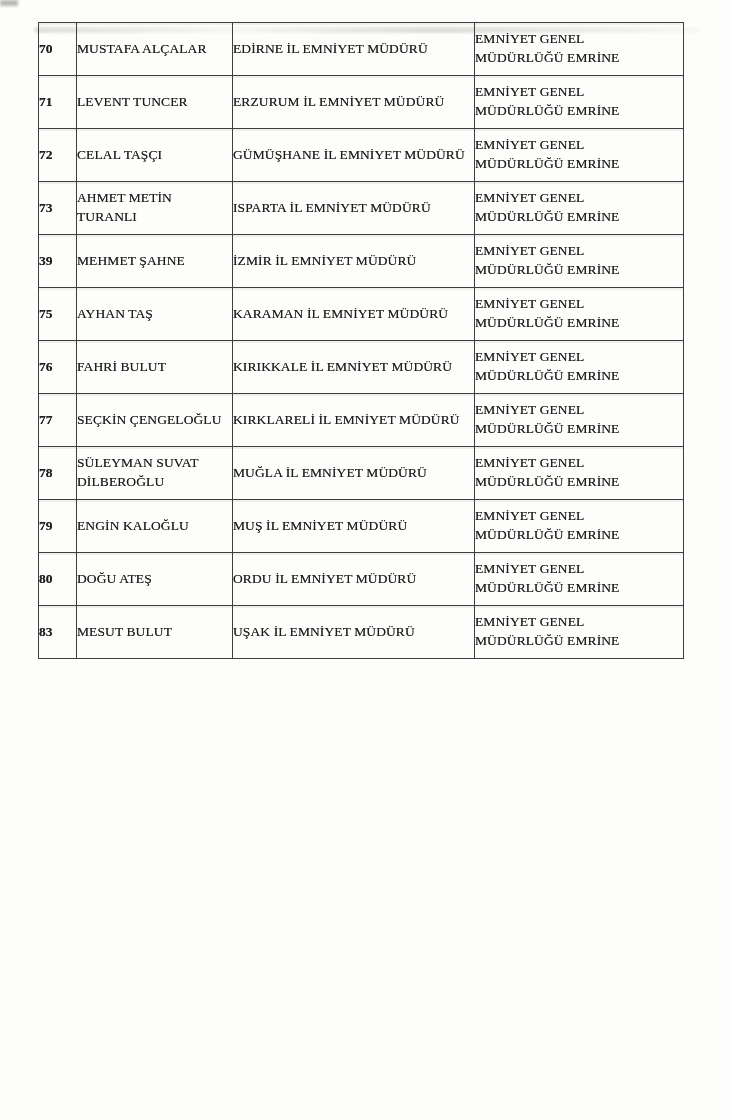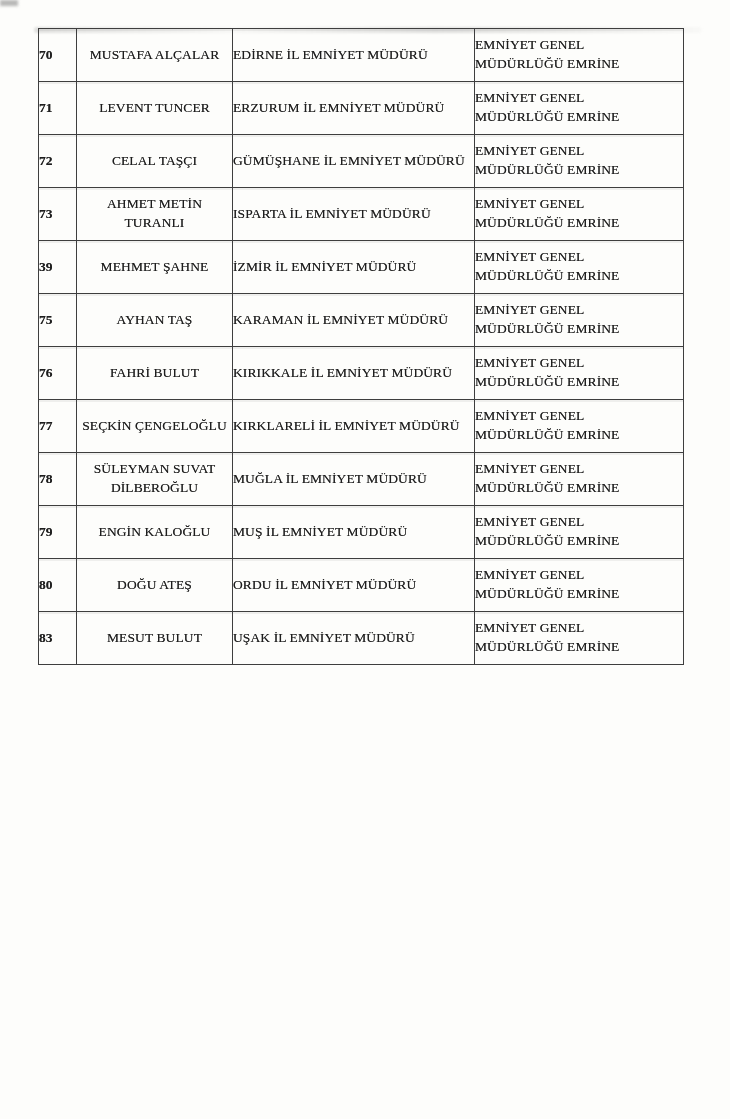--- a/index.html
+++ b/index.html
@@ -15,40 +15,40 @@
   .smudge-top{
     position:absolute;left:34px;top:27px;width:668px;height:6px;
     background:linear-gradient(90deg,rgba(110,110,110,.20),rgba(170,170,170,.07) 30%,rgba(110,110,110,.22) 60%,rgba(170,170,170,.05));
     filter:blur(1.2px);border-radius:3px;
   }
   .smudge-corner{
     position:absolute;left:0;top:0;width:18px;height:6px;
     background:rgba(100,100,100,.45);filter:blur(1.5px);
   }
   table.doc-table{
-    position:absolute;left:38px;top:28px;
+    position:absolute;left:38px;top:22px;
     width:645px;
     border-collapse:collapse;table-layout:fixed;
     border:1px solid #3a3a3a;
   }
   .doc-table td{
     border:1px solid #3e3e3e;
     height:52px;
     padding:0;
     vertical-align:middle;
     font-size:13.5px;
     letter-spacing:0.1px;
     line-height:1.4;
     
     box-shadow:inset 0 2px 0 rgba(140,140,140,0.12);
     text-shadow:0 0 0.4px rgba(25,25,25,0.65);
     overflow:hidden;
   }
   .c-no{width:38px;padding-left:7px;font-weight:bold;}
-  .c-name{width:156px;padding-left:7px;padding-right:4px;text-align:center;}
+  .c-name{width:156px;padding-left:7px;padding-right:4px;}
   .c-pos{width:242px;padding-left:6px;padding-right:2px;}
   .c-asg{width:209px;padding:4px 2px 0 6px;vertical-align:top;line-height:1.68;}
   .asg-line{display:block;}
 </style>
 </head>
 <body>
 
 <div class="page">
   <div class="smudge-corner"></div>
   <div class="smudge-top"></div>

